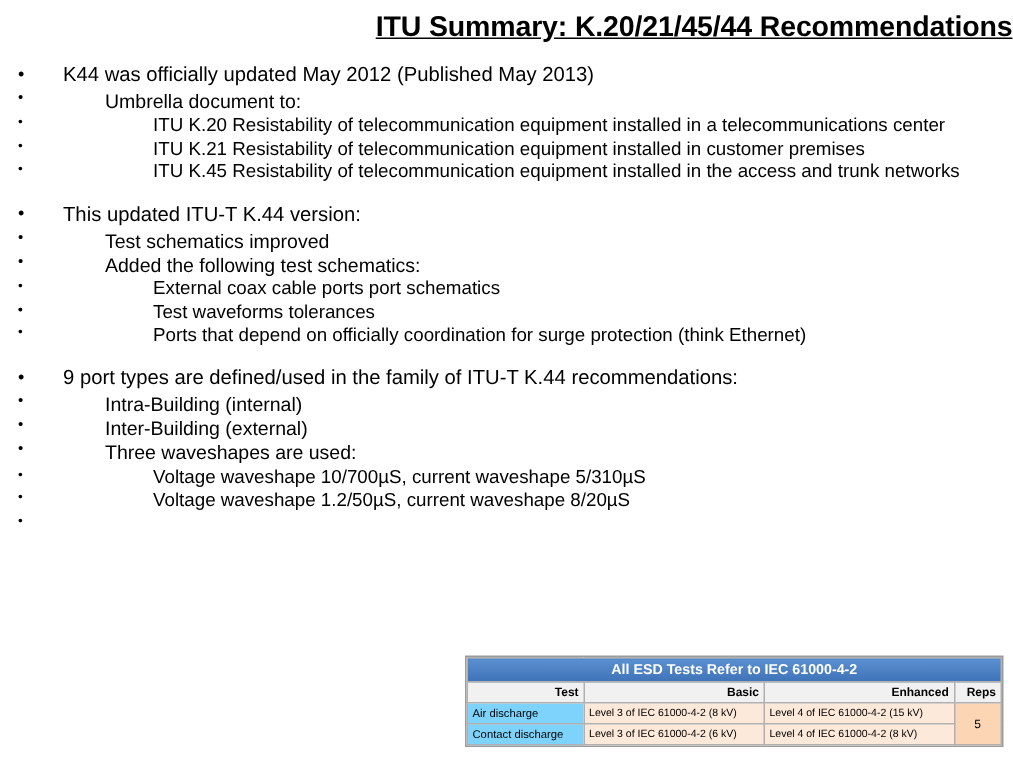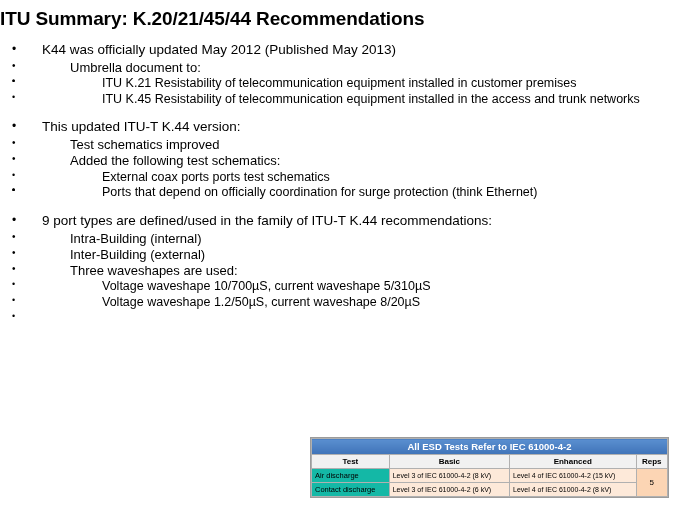--- a/index.html
+++ b/index.html
@@ -14,22 +14,23 @@
     color: #000000;
     overflow: hidden;
   }
   .slide {
     position: relative;
     width: 675px;
     height: 506px;
     box-sizing: border-box;
   }
   .title-block {
-    text-align: left;
+    text-align: right;
     padding-top: 8px;
+    text-decoration: underline;
   }
   .title {
     font-size: 19px;
     font-weight: bold;
     line-height: 1.15;
     letter-spacing: -0.1px;
   }
   .subtitle {
     font-size: 15px;
     font-weight: normal;
@@ -107,25 +108,25 @@
     font-weight: bold;
     font-size: 9.5px;
     text-align: center;
     padding: 3px 2px;
     border: 1px solid #3a6098;
   }
   .hdr {
     background: #f1f1f1;
     font-weight: bold;
     font-size: 8px;
-    text-align: center;
+    text-align: right;
     color: #000;
   }
   .cell-label {
-    background: #14b8a6;
+    background: #7dd3fc;
     font-size: 7.5px;
     white-space: nowrap;
   }
   .cell-val {
     background: #fde9d9;
     font-size: 7px;
     white-space: nowrap;
   }
   .cell-reps {
     background: #fcd5b4;
@@ -155,20 +156,21 @@
         <span class="txt">K44  was officially updated May 2012 (Published May 2013)</span>
       </li>
 
       <li class="item l2">
         <span class="bullet">•</span>
         <span class="txt">Umbrella  document to:</span>
       </li>
 
       <li class="item l3">
         <span class="bullet">•</span>
+        <span class="txt">ITU K.20  Resistability of telecommunication equipment installed in  a telecommunications center</span>
       </li>
 
       <li class="item l3">
         <span class="bullet">•</span>
         <span class="txt">ITU K.21  Resistability of telecommunication equipment installed in  customer premises</span>
       </li>
 
       <li class="item l3">
         <span class="bullet">•</span>
         <span class="txt">ITU K.45  Resistability of telecommunication equipment installed in  the access and trunk networks</span>
@@ -186,29 +188,30 @@
         <span class="txt">Test schematics improved</span>
       </li>
 
       <li class="item l2">
         <span class="bullet">•</span>
         <span class="txt">Added the following test schematics:</span>
       </li>
 
       <li class="item l3">
         <span class="bullet">•</span>
-        <span class="txt">External coax ports ports test schematics</span>
-      </li>
-
-      <li class="item l3">
-        <span class="bullet">•</span>
-      </li>
-
-      <li class="item l3">
-        <span class="bullet">•</span>
+        <span class="txt">External coax cable ports port schematics</span>
+      </li>
+
+      <li class="item l3">
+        <span class="bullet">•</span>
+      </li>
+
+      <li class="item l3">
+        <span class="bullet">•</span>
+        <span class="txt">Test waveforms tolerances</span>
       </li>
 
       <li class="item l3">
         <span class="bullet">•</span>
         <span class="txt">Ports that depend on officially coordination for surge protection (think Ethernet)</span>
       </li>
 
       <li class="grp-gap"></li>
 
       <li class="item l1">

